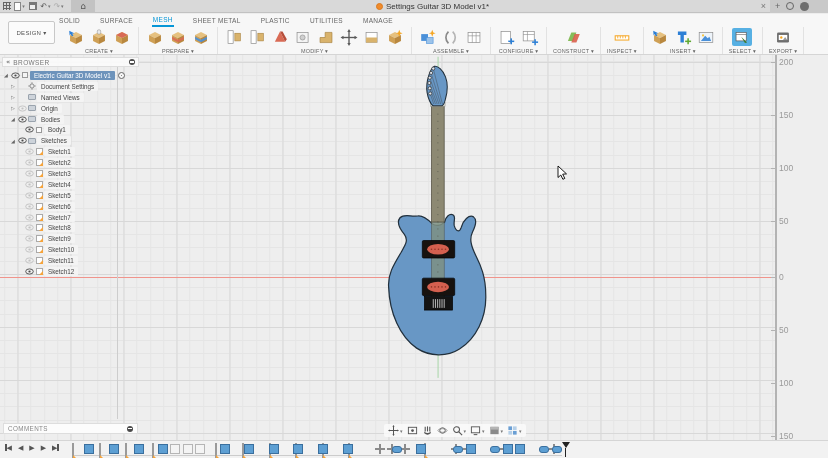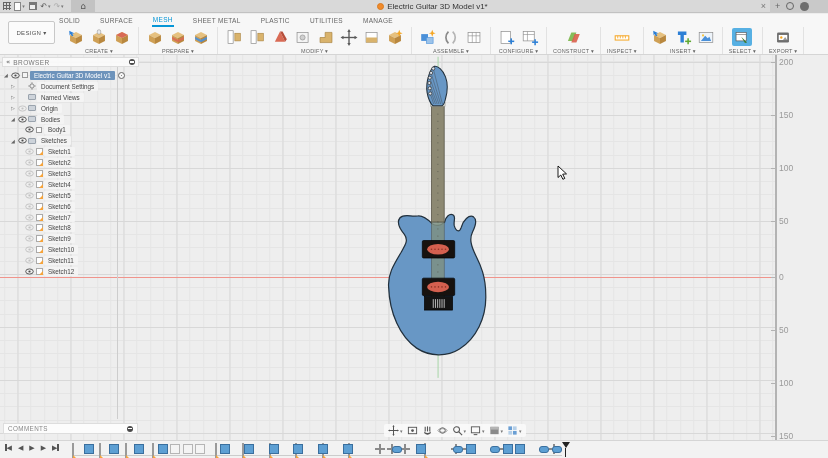--- a/index.html
+++ b/index.html
@@ -117,21 +117,21 @@
   <span class="abar-icon">
       <span class="save-ic"></span>
     </span>
   <span class="abar-icon glyph">↶<span class="caret glyph">▾</span></span>
   <span class="abar-icon glyph" style="color:#aaa">↷<span class="caret glyph">▾</span></span>
   <span id="home-tab">
       <span class="glyph" style="font-size:9px;color:#555">⌂</span>
     </span>
   <div id="doc-tab">
     <span id="doc-icon"></span>
-    <span id="doc-title">Electric Guitar 3D Model v1*</span>
+    <span id="doc-title">Settings Guitar 3D Model v1*</span>
     <span id="tab-close">×</span>
   </div>
   <div id="bar-right">
     <span style="font-size:9px;color:#666">+</span>
     <span class="circ-o"></span>
     <span class="circ-f"></span>
   </div>
 </div>
 
 <div id="ribbon">

